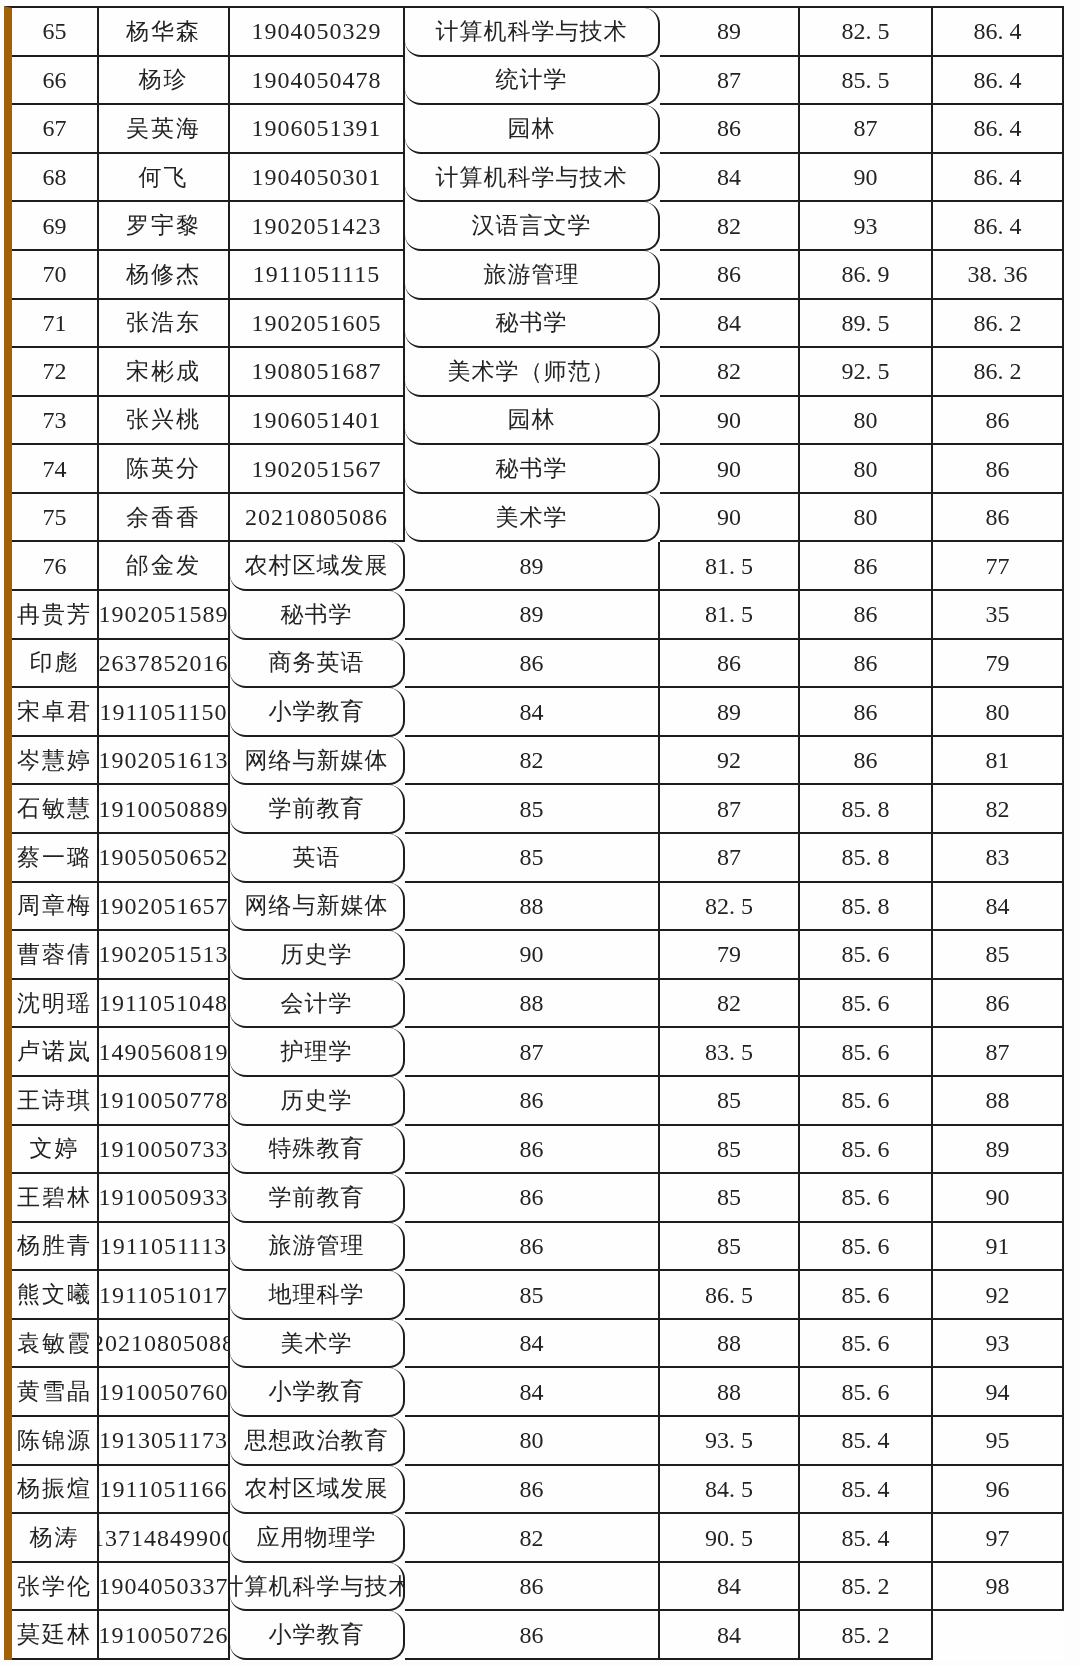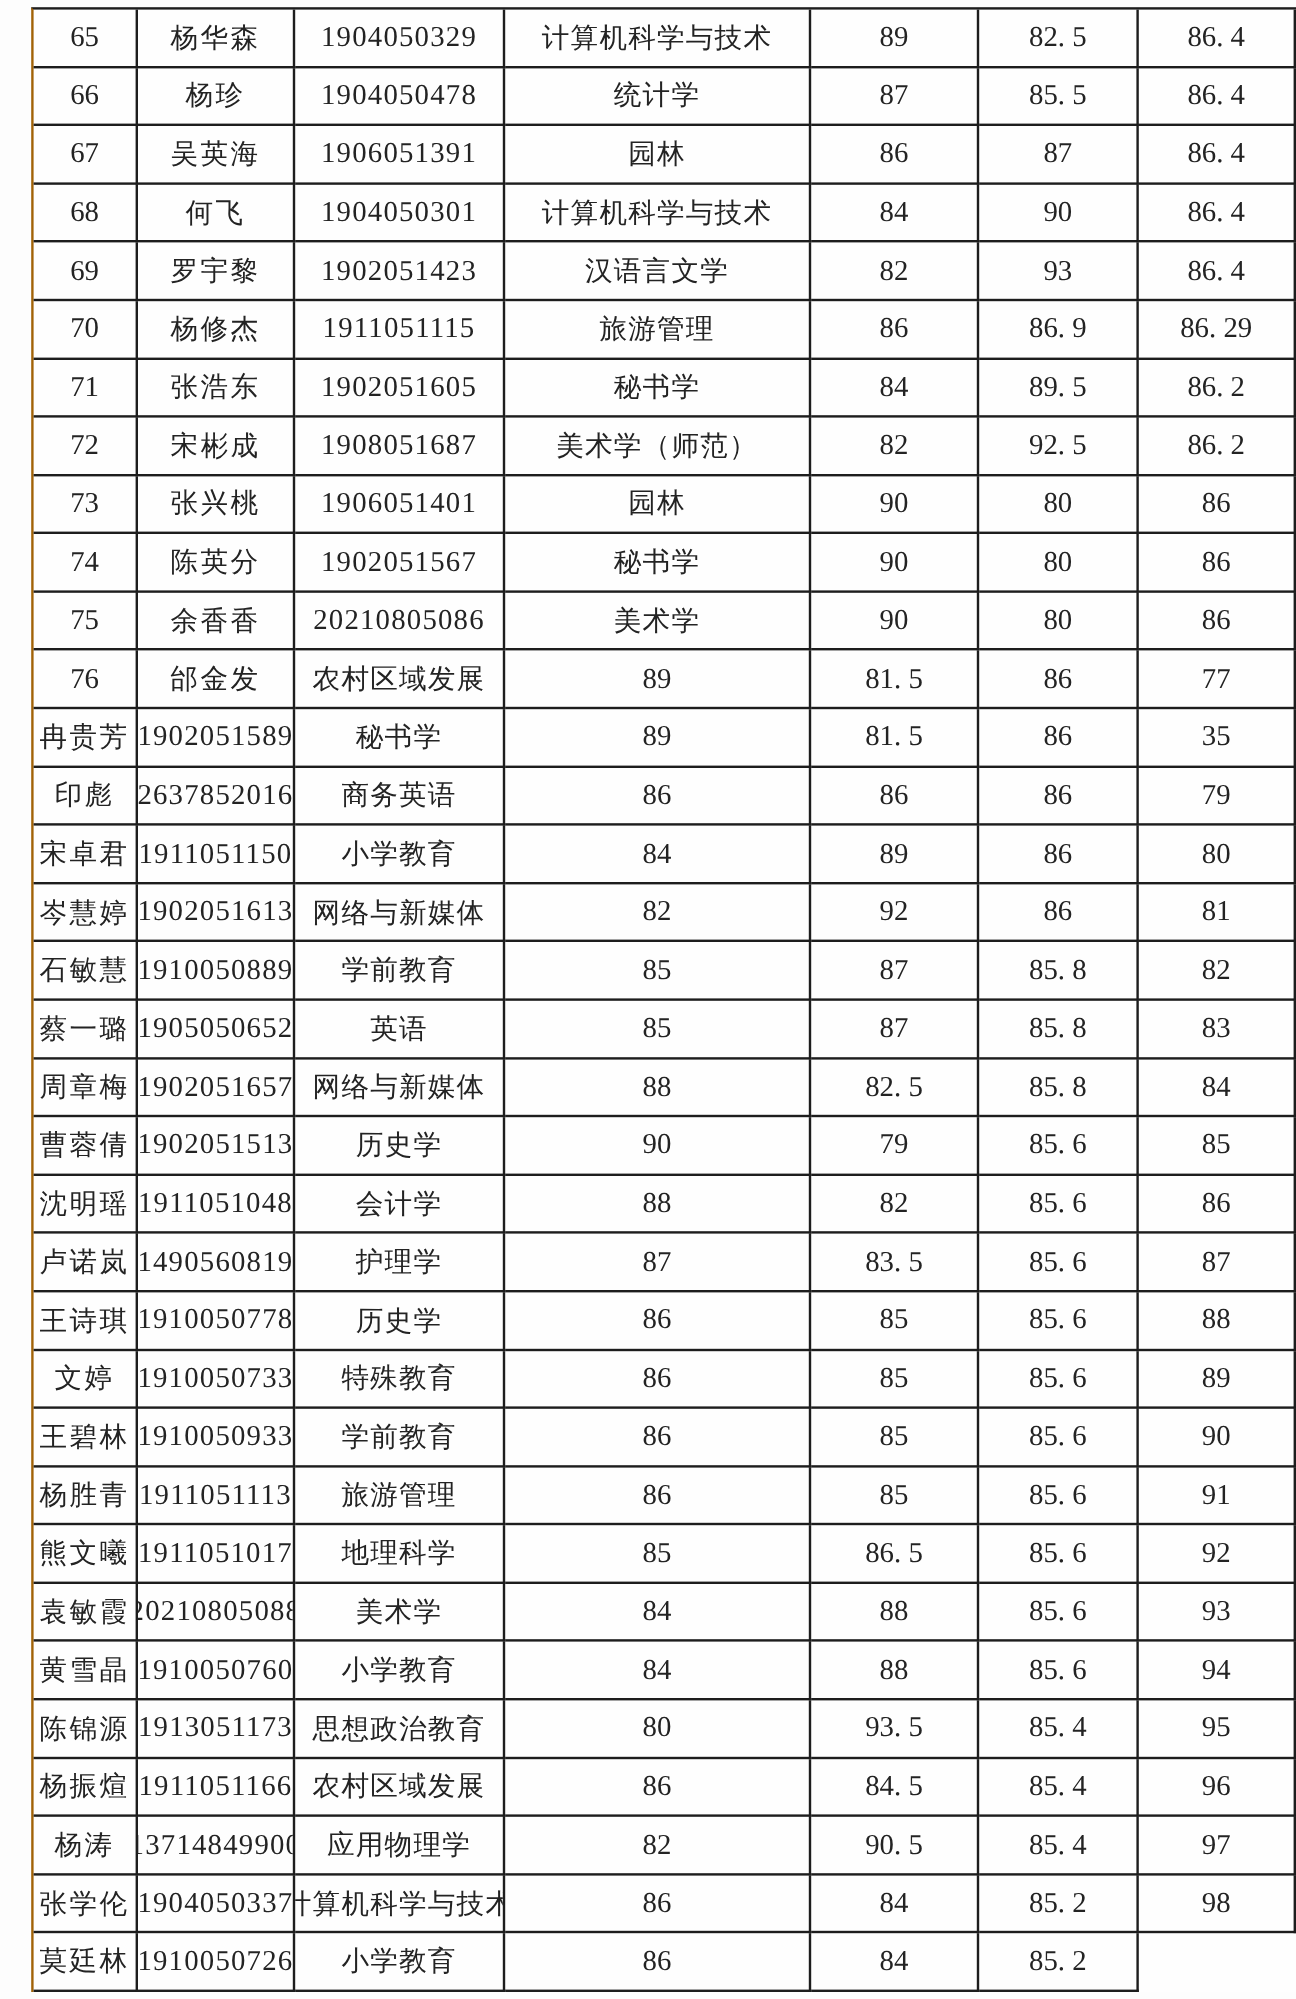--- a/index.html
+++ b/index.html
@@ -14,29 +14,29 @@
     font-family: "Liberation Serif", "DejaVu Serif", serif;
     color: #232323;
   }
   .page {
     position: absolute;
     inset: 0;
     background: #fdfdfd;
   }
   .score-table {
     position: absolute;
-    left: 26px;
+    left: 4px;
     top: 6px;
     width: 1052px;
     height: 1652px;
     display: grid;
     grid-template-columns: 87px 131px 175px 255px 140px 133px 131px;
     grid-auto-rows: 1fr;
     border-top: 2px solid #1d1d1d;
-    border-left: 2px solid #a16207;
+    border-left: 8px solid #a16207;
     background: #fefefe;
     box-sizing: content-box;
     text-align: center;
   }
   .cell {
     border-right: 2px solid #1d1d1d;
     border-bottom: 2px solid #1d1d1d;
     display: flex;
     align-items: center;
     justify-content: center;
@@ -50,20 +50,21 @@
   }
   .cell.name {
     letter-spacing: 2px;
   }
   .cell.student_id {
     font-size: 24px;
     letter-spacing: 1px;
   }
   .cell.major {
     letter-spacing: 1px;
+    border-radius: 16px;
   }
   .cell.score1, .cell.score2, .cell.final {
     font-size: 24px;
   }
 </style>
 </head>
 <body>
 
 <div class="page">
   <div class="score-table" id="score-table">
@@ -101,21 +102,21 @@
       <div class="cell major">汉语言文学</div>
       <div class="cell score1">82</div>
       <div class="cell score2">93</div>
       <div class="cell final">86. 4</div>
       <div class="cell rank">70</div>
       <div class="cell name">杨修杰</div>
       <div class="cell student_id">1911051115</div>
       <div class="cell major">旅游管理</div>
       <div class="cell score1">86</div>
       <div class="cell score2">86. 9</div>
-      <div class="cell final">86. 29</div>
+      <div class="cell final">38. 36</div>
       <div class="cell rank">71</div>
       <div class="cell name">张浩东</div>
       <div class="cell student_id">1902051605</div>
       <div class="cell major">秘书学</div>
       <div class="cell score1">84</div>
       <div class="cell score2">89. 5</div>
       <div class="cell final">86. 2</div>
       <div class="cell rank">72</div>
       <div class="cell name">宋彬成</div>
       <div class="cell student_id">1908051687</div>

